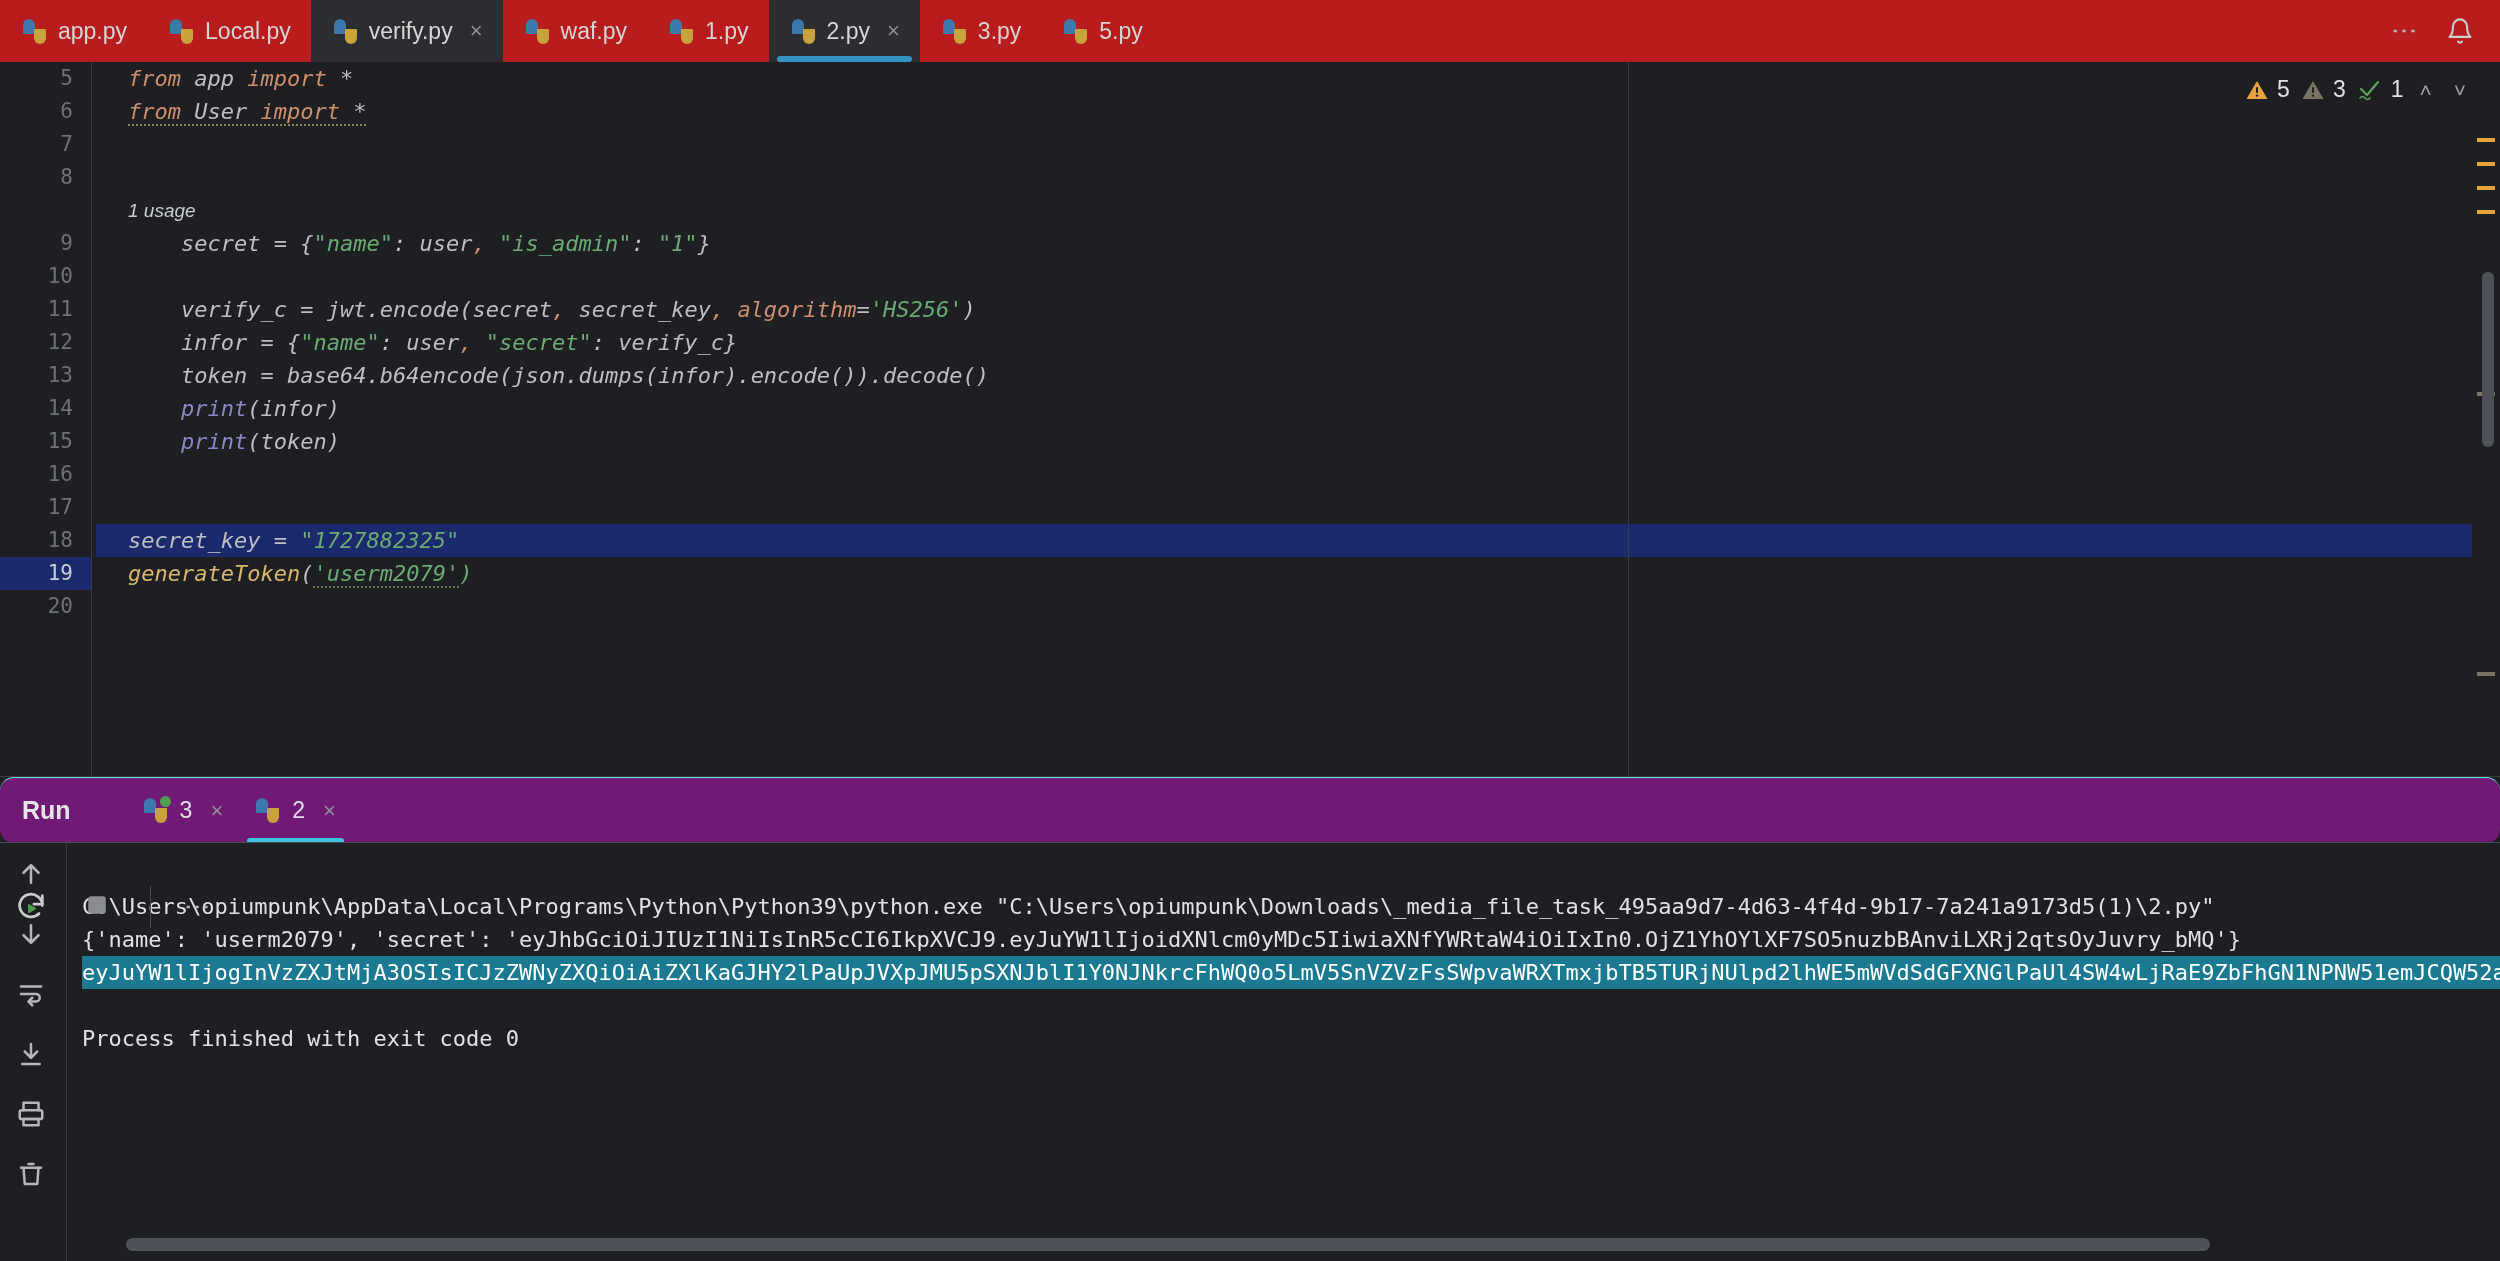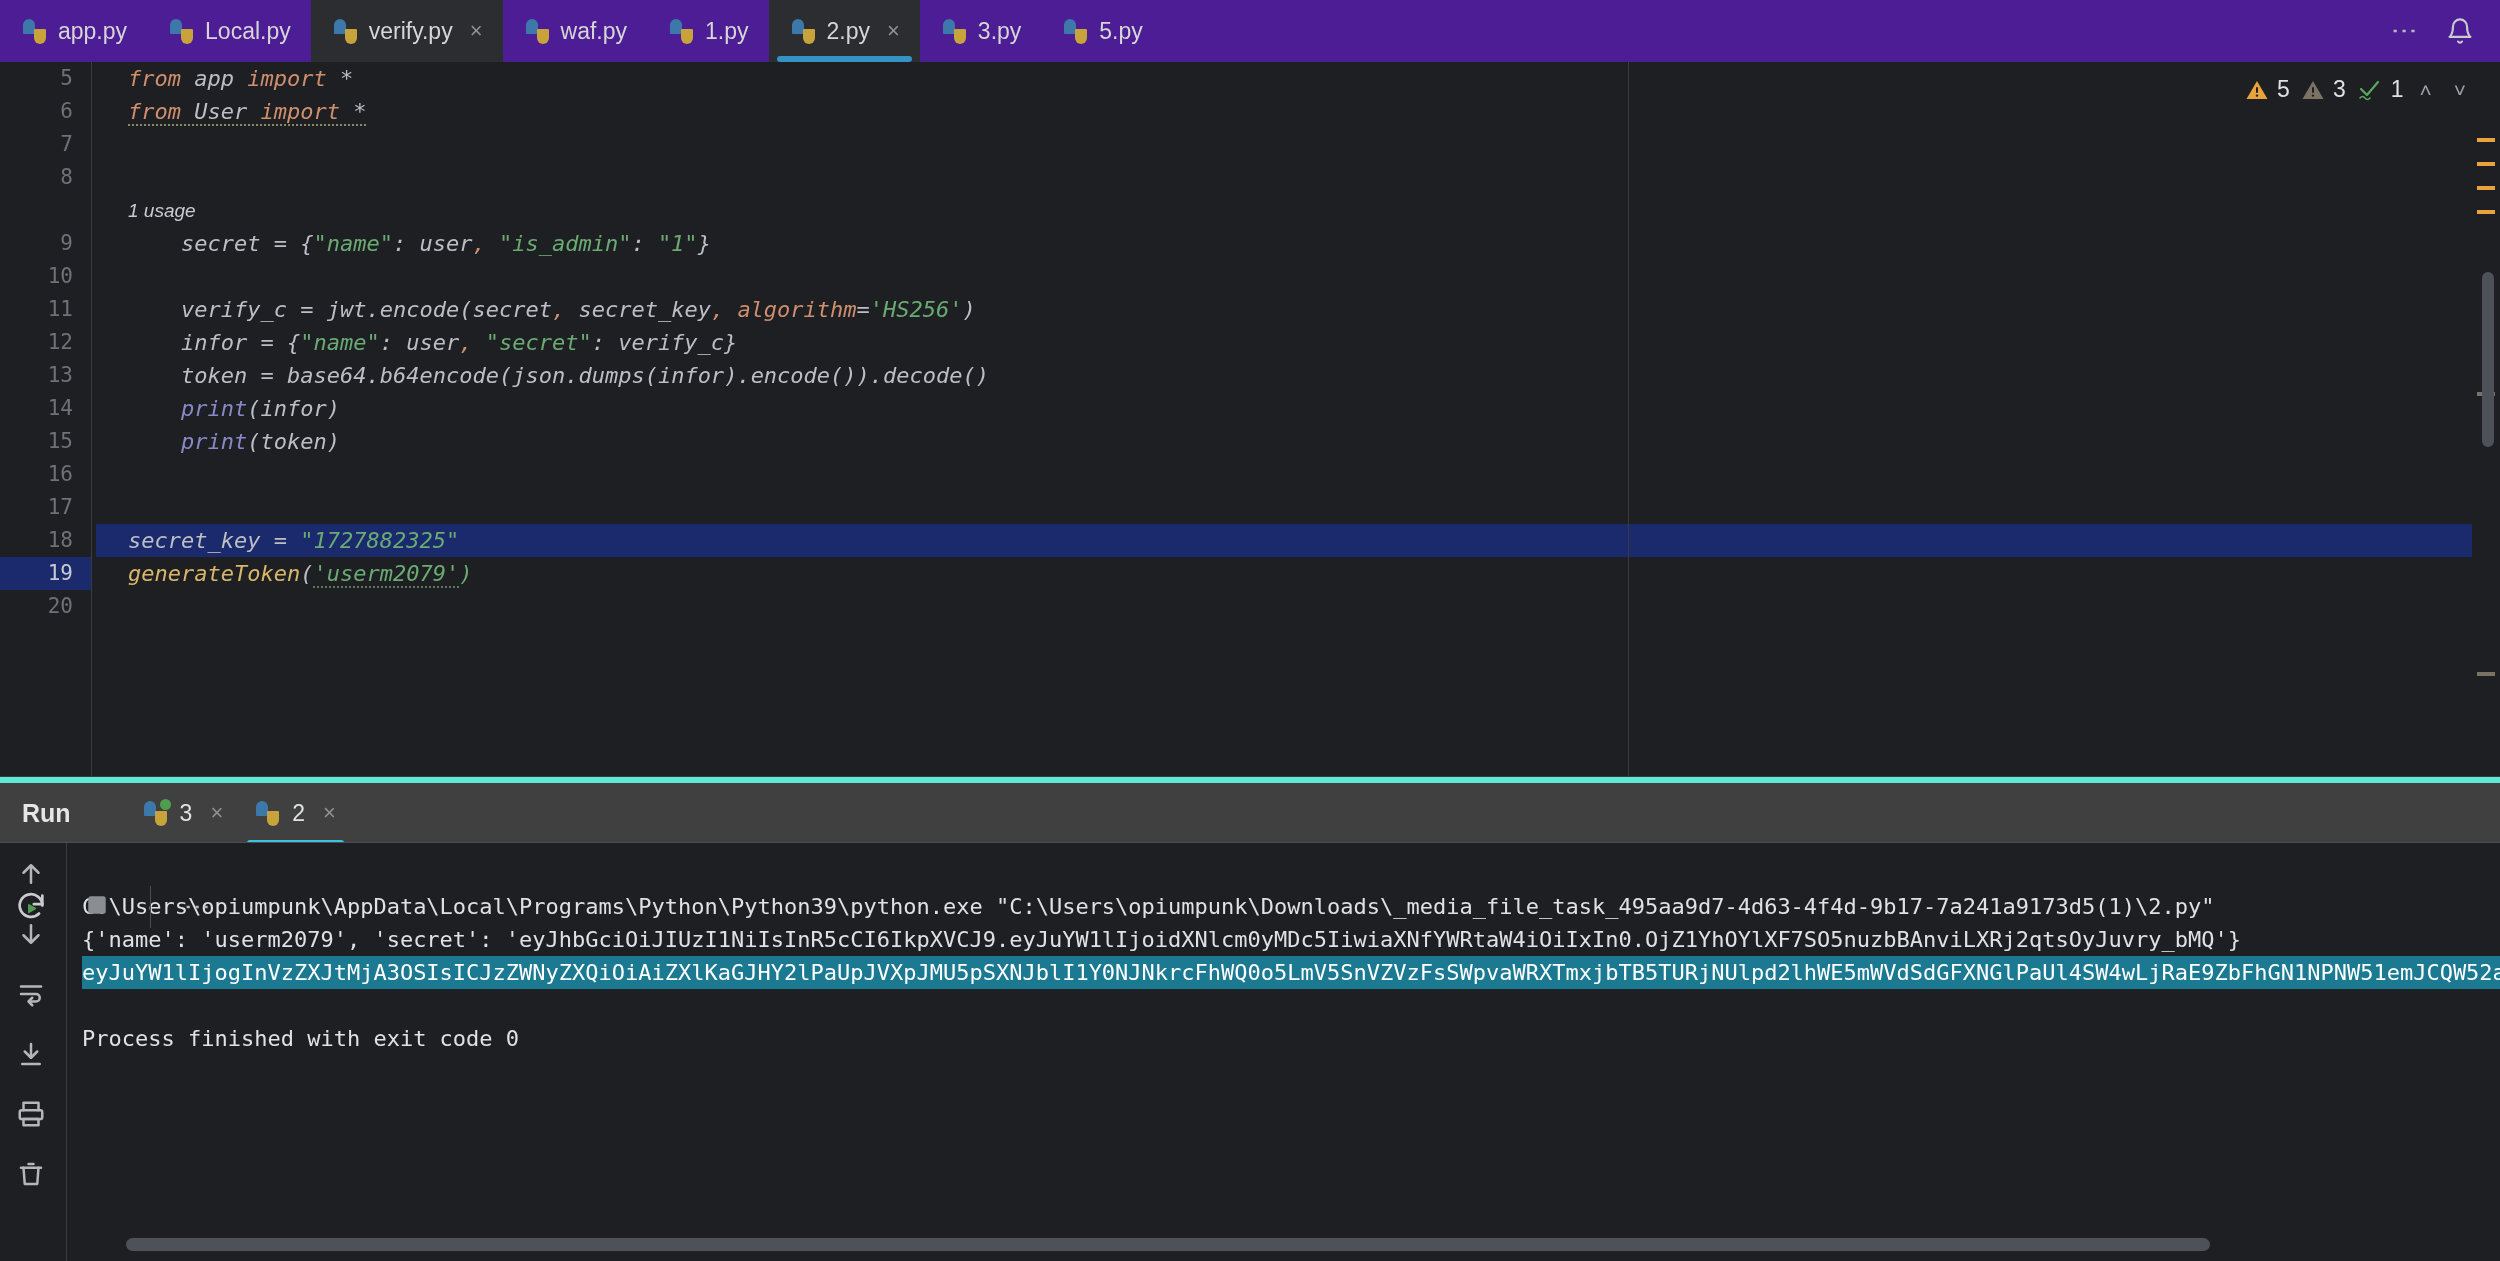--- a/index.html
+++ b/index.html
@@ -6,21 +6,21 @@
   html, body {
     width: 2500px; height: 1261px;
     background: #1e1f22;
     font-family: "Liberation Sans", sans-serif;
     overflow: hidden;
   }
   .app { position: relative; width: 2500px; height: 1261px; background: #1e1f22; display: flex; flex-direction: column; }
 
   
   .tabbar {
-    height: 62px; background: #4c1d95; display: flex; align-items: stretch;
+    height: 62px; background: #b91c1c; display: flex; align-items: stretch;
     position: relative; flex: 0 0 62px;
   }
   .tab {
     display: flex; align-items: center; gap: 11px;
     padding: 0 20px 0 22px; height: 62px; position: relative;
     font-size: 23px; color: #d6d6d6; white-space: nowrap; cursor: default;
   }
   .tab.active { background: #2b2d30; }
   .tab.selected { background: #2b2d30; }
   .tab.selected::after {
@@ -94,22 +94,22 @@
 
   
   .marker-stripe { position: absolute; right: 0; top: 0; width: 28px; bottom: 0; background: #1e1f22; }
   .marker { position: absolute; right: 5px; width: 18px; height: 4px; }
   .scroll-thumb {
     position: absolute; right: 6px; width: 12px; background: #4e5157; border-radius: 6px;
   }
 
   
   .run-head {
-    height: 66px; flex: 0 0 66px; background: #404040; display: flex; align-items: center;
-    position: relative; border-top: 6px solid #5eead4;
+    height: 66px; flex: 0 0 66px; background: #701a75; display: flex; align-items: center;
+    position: relative; border-top: 1px solid #5eead4; border-radius: 14px;
   }
   .run-title { color: #e6e6e6; font-size: 25px; font-weight: bold; padding-left: 22px; padding-right: 56px; }
   .run-tab {
     display: flex; align-items: center; gap: 12px; padding: 0 16px; height: 66px; position: relative;
     color: #dfe1e5; font-size: 23px; cursor: pointer;
   }
   .run-tab.active::after {
     content: ""; position: absolute; left: 8px; right: 8px; bottom: 0; height: 6px;
     background: #3fc1e0; border-radius: 3px;
   }

